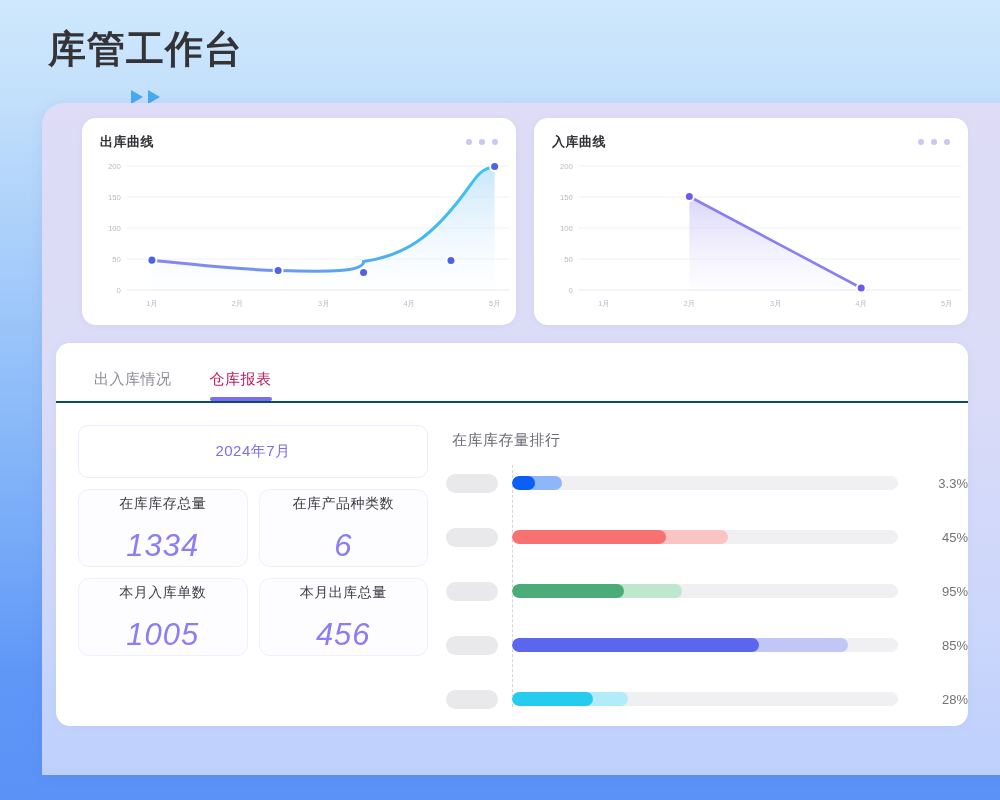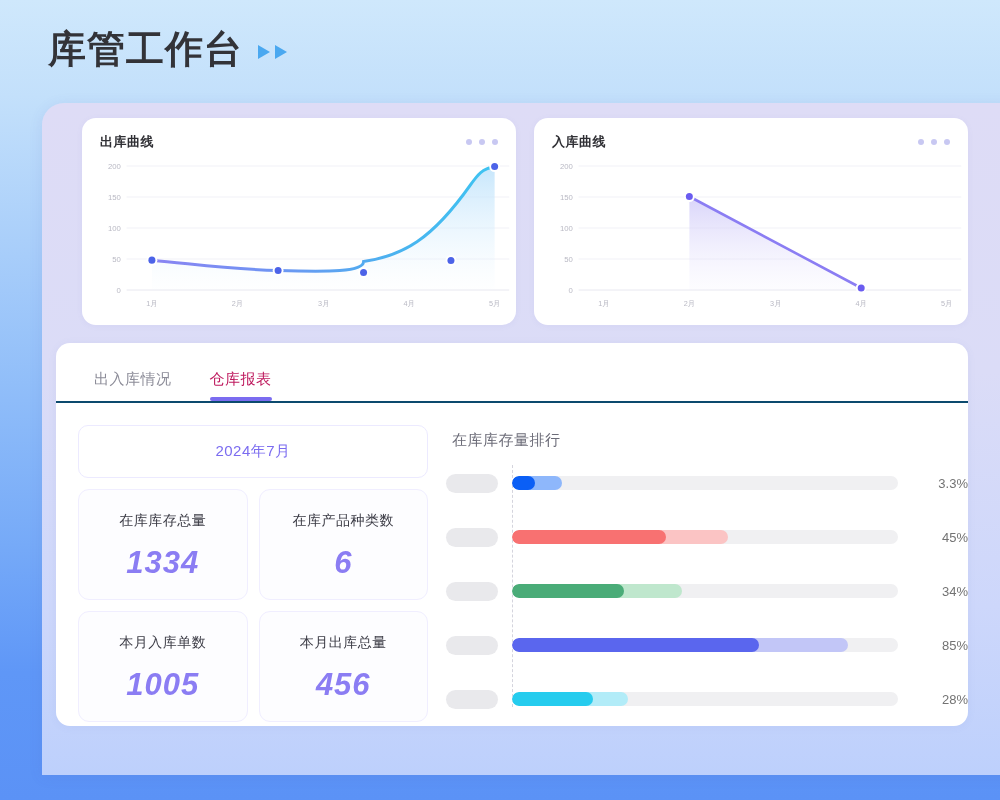--- a/index.html
+++ b/index.html
@@ -17,21 +17,21 @@
         #76aaf8 68%,
         #5f97f7 84%,
         #5b92f6 100%);
     position: relative;
   }
 
   
   .header {
     position: absolute;
     left: 48px; top: 30px;
-    display: flex; align-items: center; gap: 14px;
+    display: flex; align-items: center; gap: 14px; flex-direction: column;
   }
   .page-title {
     font-size: 38px;
     font-weight: 700;
     color: #333338;
     letter-spacing: 1px;
     line-height: 1;
   }
   .arrows { display: flex; align-items: center; gap: 3px; margin-top: 6px; }
   .arrows svg { display: block; }
@@ -119,31 +119,31 @@
     background: #fff;
     letter-spacing: .5px;
   }
   .stat-grid {
     margin-top: 11px;
     display: grid;
     grid-template-columns: 1fr 1fr;
     gap: 11px;
   }
   .stat-card {
-    height: 111px;
+    height: 78px;
     border: 1.5px solid #f0eeff;
     border-radius: 11px;
     background: #fdfdff;
     display: flex; flex-direction: column;
     align-items: center; justify-content: center;
     gap: 17px;
   }
   .stat-label { font-size: 14px; color: #3a3a44; letter-spacing: .5px; }
   .stat-value {
-    font-size: 31px; font-weight: 700; font-style: italic;
+    font-size: 31px; font-weight: 400; font-style: italic;
     color: #8b7df3; letter-spacing: 1px; line-height: 1;
   }
 
   .rank-title {
     font-size: 15px; color: #6c6c78; margin: 6px 0 0 6px; letter-spacing: .5px;
   }
   .rank-list { margin-top: 19px; position: relative; }
   .rank-dash {
     position: absolute;
     left: 66px; top: -4px; bottom: 6px;
@@ -349,21 +349,21 @@
               <div class="rank-fill" style="width: 40%; background: rgb(248, 113, 113);"></div>
             </div>
             <div class="rank-pct">45%</div>
           </div>
           <div class="rank-row">
             <div class="rank-pill"></div>
             <div class="rank-track">
               <div class="rank-fill-light" style="width: 44%; background: rgb(191, 231, 205);"></div>
               <div class="rank-fill" style="width: 29%; background: rgb(74, 172, 120);"></div>
             </div>
-            <div class="rank-pct">34%</div>
+            <div class="rank-pct">95%</div>
           </div>
           <div class="rank-row">
             <div class="rank-pill"></div>
             <div class="rank-track">
               <div class="rank-fill-light" style="width: 87%; background: rgb(194, 198, 247);"></div>
               <div class="rank-fill" style="width: 64%; background: rgb(90, 102, 238);"></div>
             </div>
             <div class="rank-pct">85%</div>
           </div>
           <div class="rank-row">

